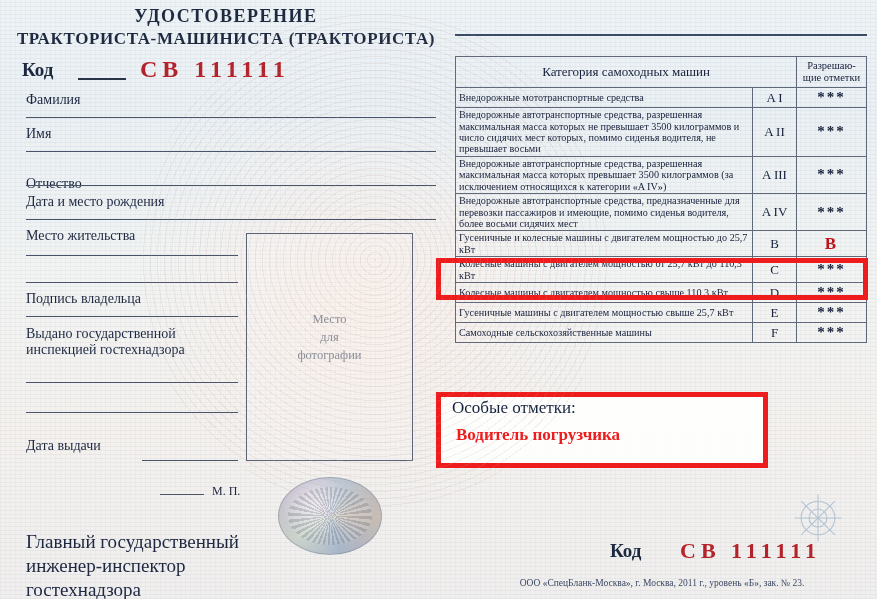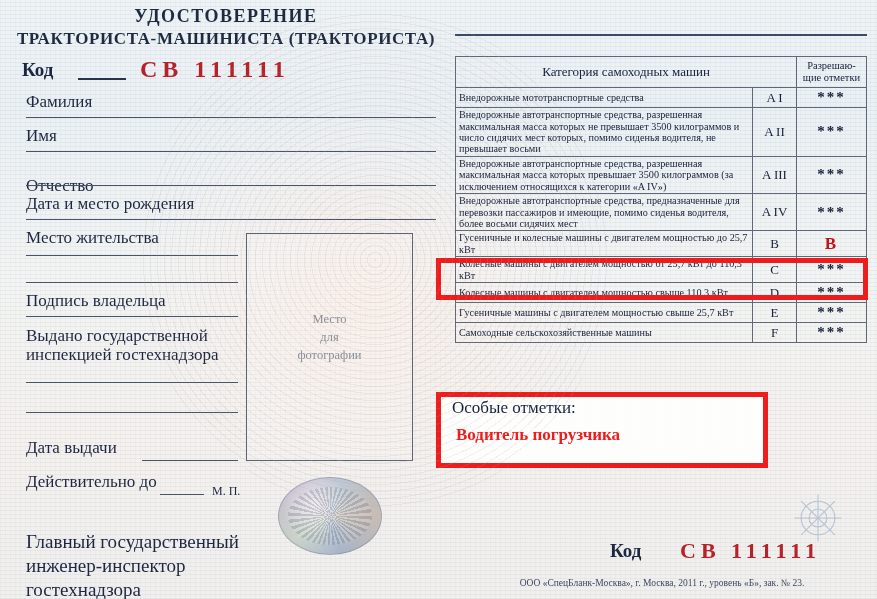--- a/index.html
+++ b/index.html
@@ -70,21 +70,21 @@
     position: absolute; left: 56px; top: 22px; width: 48px; height: 1.5px; background: #2a3448;
   }
   .code-row .serial {
     position: absolute; left: 118px; top: 0;
     font-size: 24px; font-weight: bold; letter-spacing: 5px;
     color: #b4232a;
     font-family: "Liberation Serif", serif;
   }
 
   .field { position: absolute; color: #1d2740; }
-  .field .lbl { font-size: 17px; white-space: nowrap; }
+  .field .lbl { font-size: 14px; white-space: nowrap; }
   .field .lbl.two { line-height: 1.12; }
   .rule { position: absolute; height: 1.2px; background: #4a5468; }
 
   .photo-box {
     left: 246px; top: 233px; width: 167px; height: 228px;
     border: 1.4px solid #5b6476;
     background: rgba(255,255,255,0.12);
   }
   .photo-text {
     position: absolute; left: 246px; top: 310px; width: 167px;
@@ -230,23 +230,20 @@
     <div class="lbl two" style="white-space:normal; width:206px;">Выдано государственной инспекцией гостехнадзора</div>
   </div>
   <div class="rule" style="left:26px; top:382px; width:212px;"></div>
   <div class="rule" style="left:26px; top:412px; width:212px;"></div>
 
   <div class="field" style="left:26px; top:438px;">
     <div class="lbl">Дата выдачи</div>
   </div>
   <div class="rule" style="left:142px; top:460px; width:96px;"></div>
 
-  <div class="field" style="left:26px; top:472px;">
-    <div class="lbl">Действительно до</div>
-  </div>
   <div class="rule" style="left:160px; top:494px; width:44px;"></div>
   <div class="field" style="left:212px; top:484px;">
     <div class="lbl" style="font-size:12px;">М. П.</div>
   </div>
 
   <div class="signblock" style="white-space:pre-line;">Главный государственный
 инженер-инспектор
 гостехнадзора</div>
 
   <div class="layer photo-box"></div>

